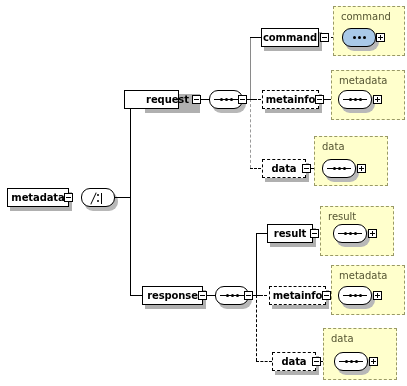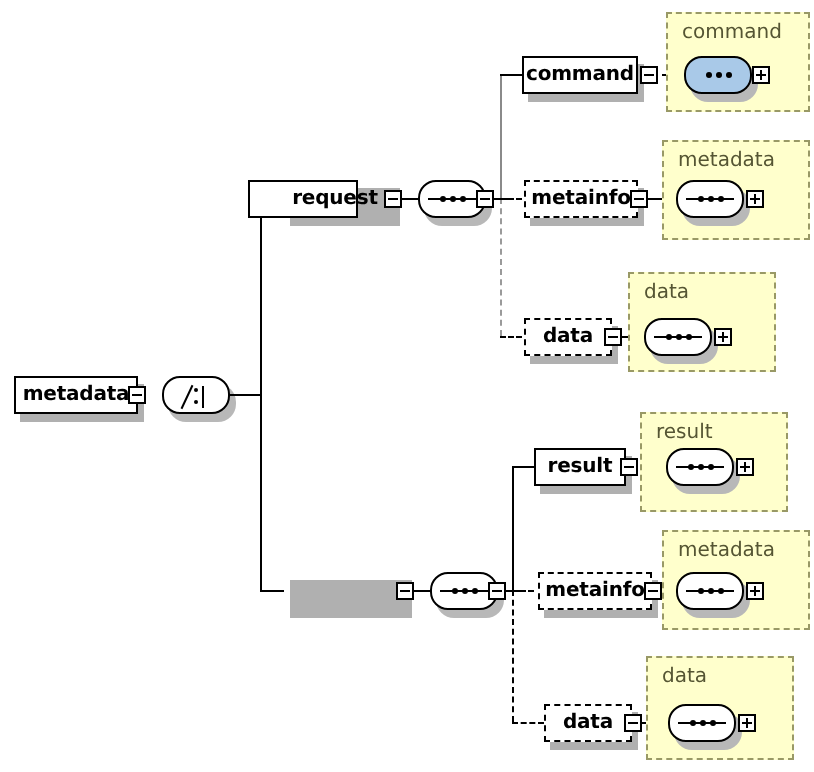--- a/index.html
+++ b/index.html
@@ -244,20 +244,23 @@
     <span class="seqline"></span>
     <span class="dots">
         <i></i>
         <i></i>
         <i></i>
       </span>
   </div>
   <div class="tog plus" style="left:357px;top:164px;"></div>
 
   <div class="shadow" style="left:145px;top:290px;width:61px;height:19px;"></div>
+  <div class="node req" style="left:142px;top:286px;width:61px;">
+    <span class="lbl">response</span>
+  </div>
   <div class="tog" style="left:198px;top:291px;"></div>
 
   <div class="comp-shadow" style="left:218px;top:290px;width:34px;height:19px;border-radius:9px;"></div>
   <div class="comp" style="left:215px;top:286px;">
     <span class="seqline"></span>
     <span class="dots">
         <i></i>
         <i></i>
         <i></i>
       </span>

